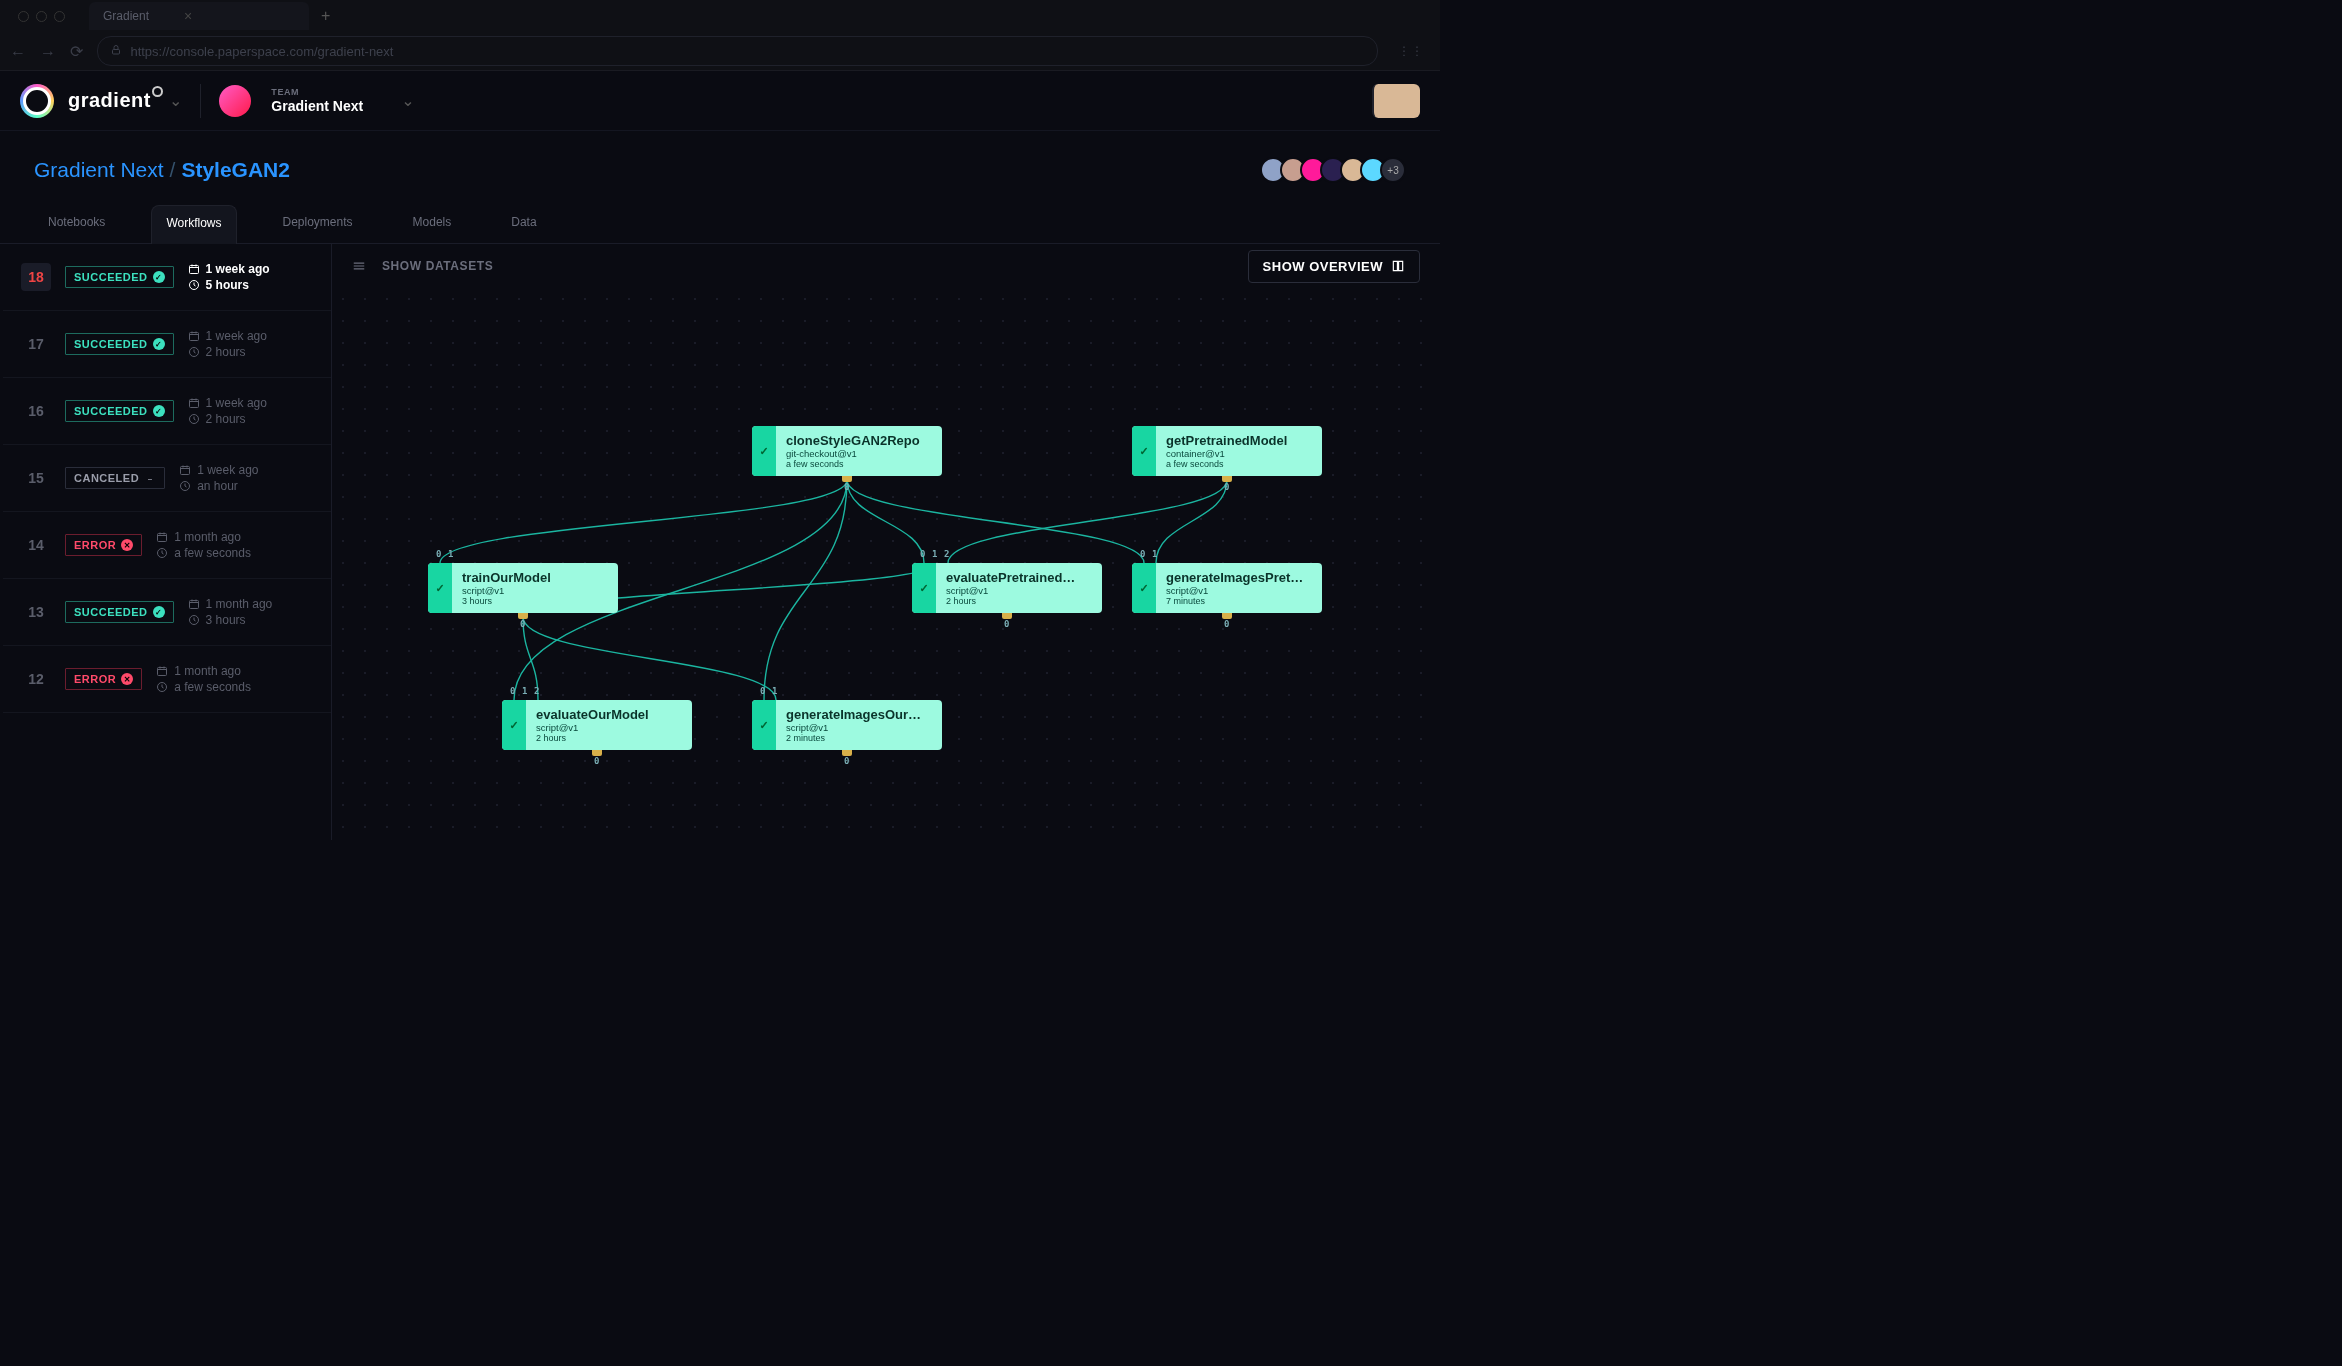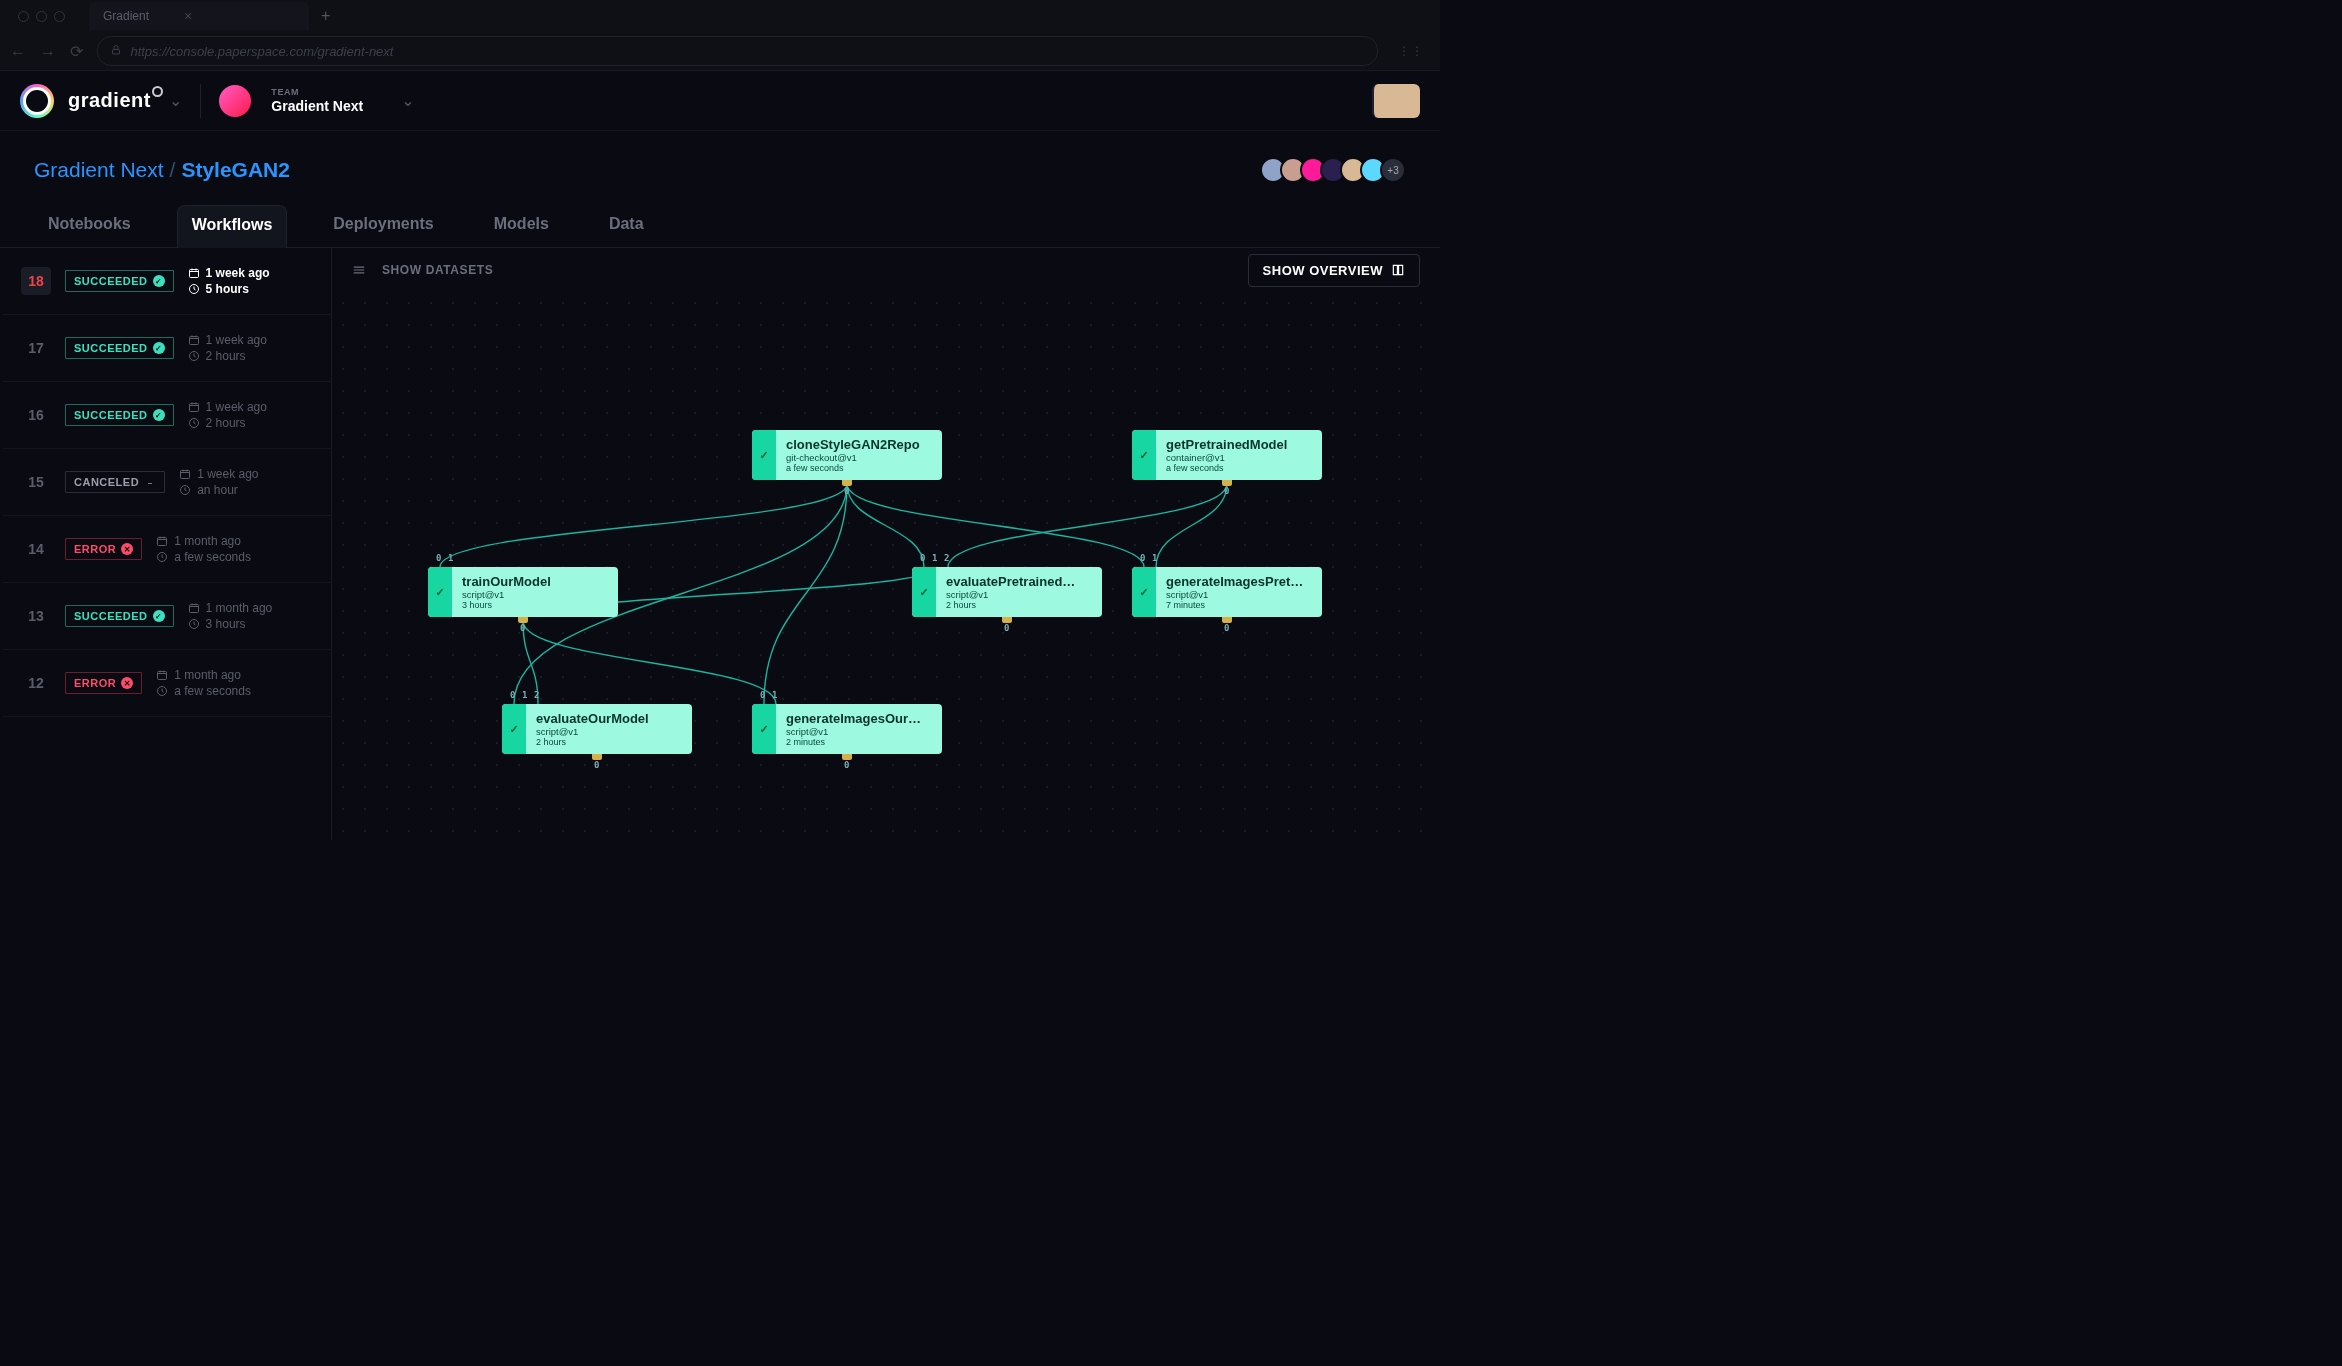--- a/index.html
+++ b/index.html
@@ -24,21 +24,21 @@
 }
 .browser-tab .close { color: #444; font-size: 14px; }
 .new-tab { color: #555; font-size: 16px; padding: 0 12px; }
 .address-row {
   display: flex; align-items: center; height: 38px; padding: 6px 10px; gap: 14px;
 }
 .nav-arrow, .reload { color: #3a3d48; font-size: 16px; }
 .address-bar {
   flex: 1; height: 28px; border-radius: 14px; border: 1px solid #1f212b;
   display: flex; align-items: center; padding: 14px 12px; gap: 8px;
-  color: #3d404c; font-size: 13px; font-style: italic;
+  color: #3d404c; font-size: 13px;
 }
 .lock-icon svg { width: 12px; height: 12px; }
 .menu-dots { color: #3a3d48; font-size: 12px; padding: 0 6px; letter-spacing: 1px; }
 
 
 .app-bar {
   display: flex; align-items: center; height: 60px; padding: 0 20px;
   border-bottom: 1px solid #141621;
 }
 .logo-block { display: flex; align-items: center; gap: 14px; }
@@ -87,21 +87,21 @@
 }
 .collab-avatars .more {
   width: 26px; height: 26px; border-radius: 50%; background: #2a2d3a;
   border: 2px solid #0a0b12; margin-left: -6px; font-size: 10px; color: #aaa;
   display: flex; align-items: center; justify-content: center;
 }
 
 
 .page-tabs { display: flex; gap: 32px; padding: 14px 34px 0; border-bottom: 1px solid #1a1c28; }
 .page-tab {
-  font-size: 16px; font-weight: 700; color: #6b6e7c; padding: 10px 14px 14px;
+  font-size: 12px; font-weight: 400; color: #6b6e7c; padding: 10px 14px 14px;
   cursor: pointer;
 }
 .page-tab.active {
   color: #fff; background: #13151e; border: 1px solid #1f212b; border-bottom: none;
   border-radius: 8px 8px 0 0; margin-bottom: -1px;
 }
 
 
 .main { display: flex; height: calc(840px - 32px - 38px - 60px - 60px - 47px); }
 

